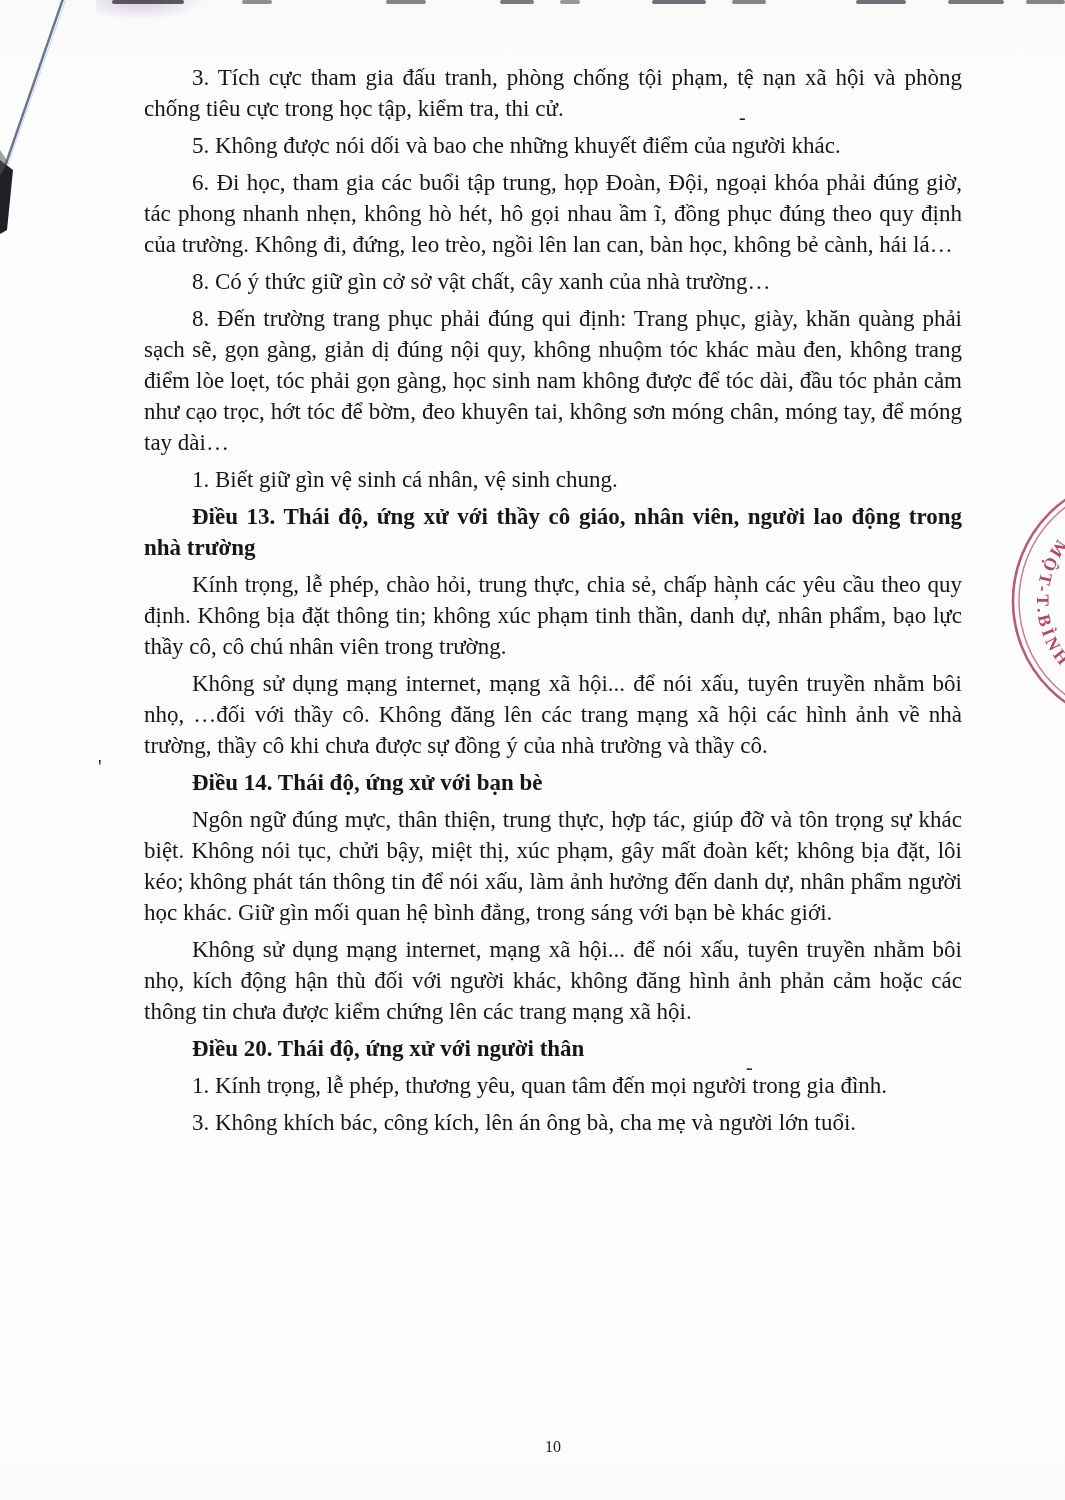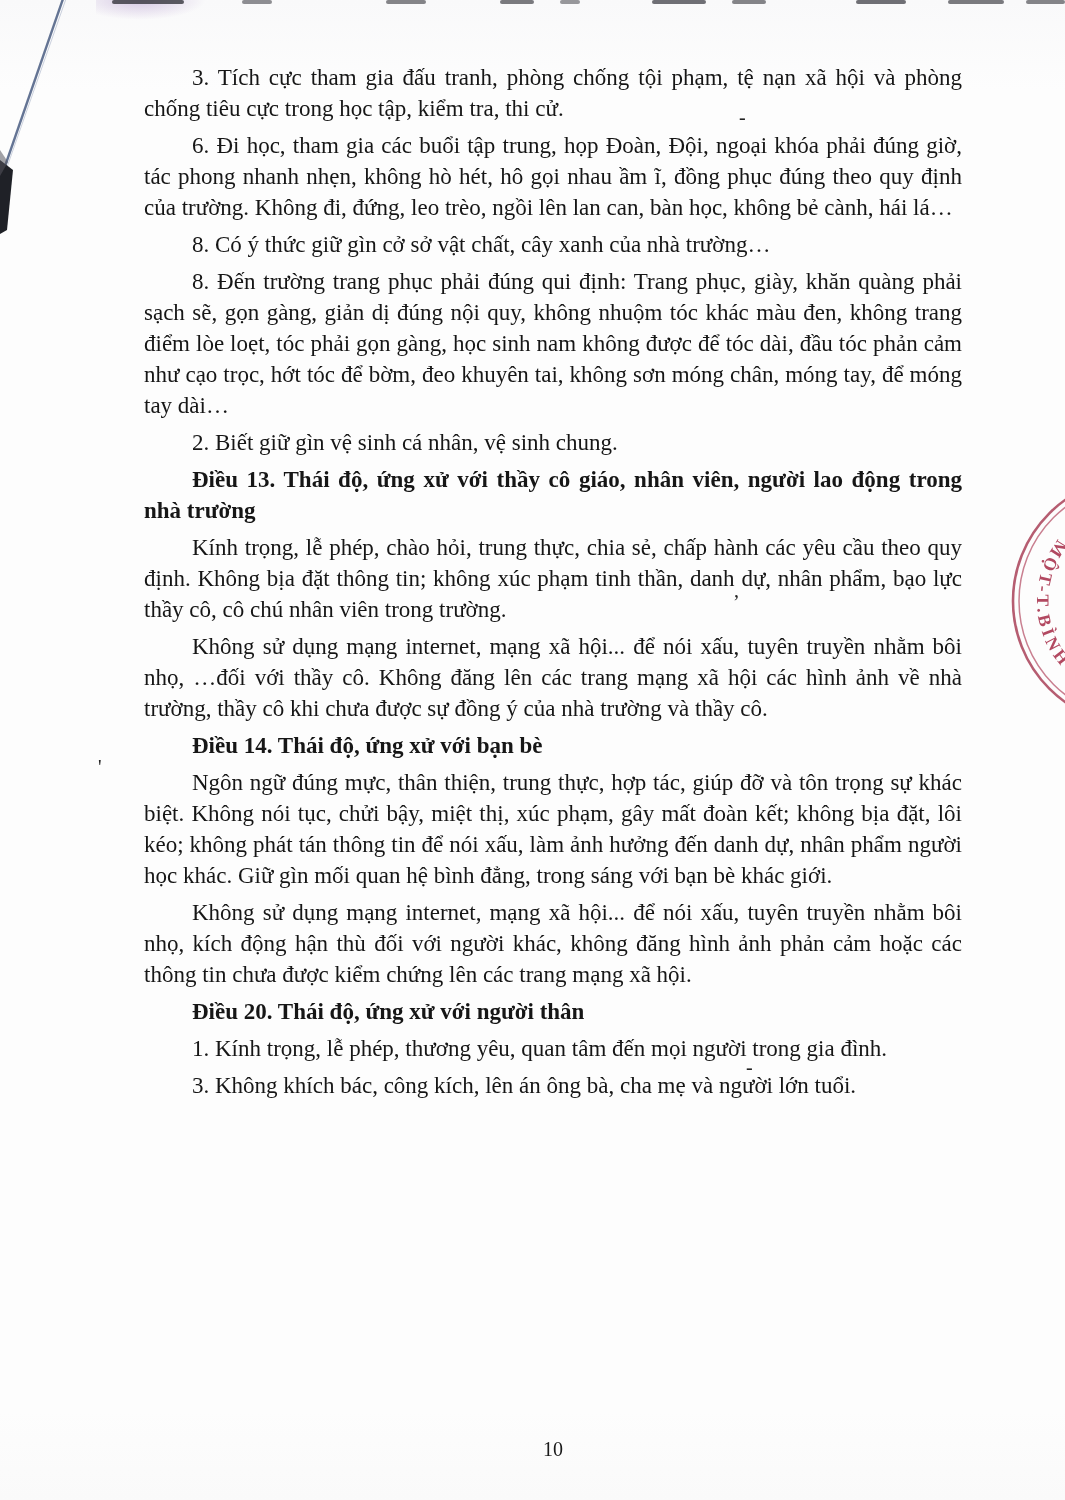--- a/index.html
+++ b/index.html
@@ -24,21 +24,21 @@
   }
   .para {
     text-indent: 48px;
     margin-bottom: 6px;
   }
   .para.heading { font-weight: bold; }
   .page-number {
     position: absolute;
     top: 1438px; left: 144px; width: 818px;
     text-align: center;
-    font-size: 20px;
+    font-size: 16px;
     color: #1a1a1a;
   }
   
   .edge-smudge {
     position: absolute; top: 0; height: 4px;
     background: #35353c; border-radius: 2px;
   }
   .purple-smudge {
     position: absolute; top: 0; left: 96px; width: 110px; height: 20px;
     background: radial-gradient(ellipse at 40% 0%, rgba(170,140,200,0.45), rgba(170,140,200,0) 70%);
@@ -71,24 +71,25 @@
 
   <svg class="overlay" width="90" height="245" viewBox="0 0 90 245">
     <line x1="64" y1="-4" x2="3" y2="172" stroke="#4a5d82" stroke-width="2.4" opacity="0.85"></line>
     <line x1="67" y1="-4" x2="6" y2="170" stroke="#9aa6bf" stroke-width="1" opacity="0.5"></line>
     <polygon points="0,160 13,170 7,230 0,234" fill="#1f2127"></polygon>
     <polygon points="0,150 8,162 0,176" fill="#55565e" opacity="0.55"></polygon>
   </svg>
 
   <div class="content">
     <p class="para item">3. Tích cực tham gia đấu tranh, phòng chống tội phạm, tệ nạn xã hội và phòng chống tiêu cực trong học tập, kiểm tra, thi cử.</p>
+    <p class="para item">5. Không được nói dối và bao che những khuyết điểm của người khác.</p>
     <p class="para item">6. Đi học, tham gia các buổi tập trung, họp Đoàn, Đội, ngoại khóa phải đúng giờ, tác phong nhanh nhẹn, không hò hét, hô gọi nhau ầm ĩ, đồng phục đúng theo quy định của trường. Không đi, đứng, leo trèo, ngồi lên lan can, bàn học, không bẻ cành, hái lá…</p>
     <p class="para item">8. Có ý thức giữ gìn cở sở vật chất, cây xanh của nhà trường…</p>
     <p class="para item">8. Đến trường trang phục phải đúng qui định: Trang phục, giày, khăn quàng phải sạch sẽ, gọn gàng, giản dị đúng nội quy, không nhuộm tóc khác màu đen, không trang điểm lòe loẹt, tóc phải gọn gàng, học sinh nam không được để tóc dài, đầu tóc phản cảm như cạo trọc, hớt tóc để bờm, đeo khuyên tai, không sơn móng chân, móng tay, để móng tay dài…</p>
-    <p class="para item">2. Biết giữ gìn vệ sinh cá nhân, vệ sinh chung.</p>
+    <p class="para item">1. Biết giữ gìn vệ sinh cá nhân, vệ sinh chung.</p>
     <p class="para heading">Điều 13. Thái độ, ứng xử với thầy cô giáo, nhân viên, người lao động trong nhà trường</p>
     <p class="para paragraph">Kính trọng, lễ phép, chào hỏi, trung thực, chia sẻ, chấp hành các yêu cầu theo quy định. Không bịa đặt thông tin; không xúc phạm tinh thần, danh dự, nhân phẩm, bạo lực thầy cô, cô chú nhân viên trong trường.</p>
     <p class="para paragraph">Không sử dụng mạng internet, mạng xã hội... để nói xấu, tuyên truyền nhằm bôi nhọ, …đối với thầy cô. Không đăng lên các trang mạng xã hội các hình ảnh về nhà trường, thầy cô khi chưa được sự đồng ý của nhà trường và thầy cô.</p>
     <p class="para heading">Điều 14. Thái độ, ứng xử với bạn bè</p>
     <p class="para paragraph">Ngôn ngữ đúng mực, thân thiện, trung thực, hợp tác, giúp đỡ và tôn trọng sự khác biệt. Không nói tục, chửi bậy, miệt thị, xúc phạm, gây mất đoàn kết; không bịa đặt, lôi kéo; không phát tán thông tin để nói xấu, làm ảnh hưởng đến danh dự, nhân phẩm người học khác. Giữ gìn mối quan hệ bình đẳng, trong sáng với bạn bè khác giới.</p>
     <p class="para paragraph">Không sử dụng mạng internet, mạng xã hội... để nói xấu, tuyên truyền nhằm bôi nhọ, kích động hận thù đối với người khác, không đăng hình ảnh phản cảm hoặc các thông tin chưa được kiểm chứng lên các trang mạng xã hội.</p>
     <p class="para heading">Điều 20. Thái độ, ứng xử với người thân</p>
     <p class="para item">1. Kính trọng, lễ phép, thương yêu, quan tâm đến mọi người trong gia đình.</p>
     <p class="para item">3. Không khích bác, công kích, lên án ông bà, cha mẹ và người lớn tuổi.</p>
   </div>

